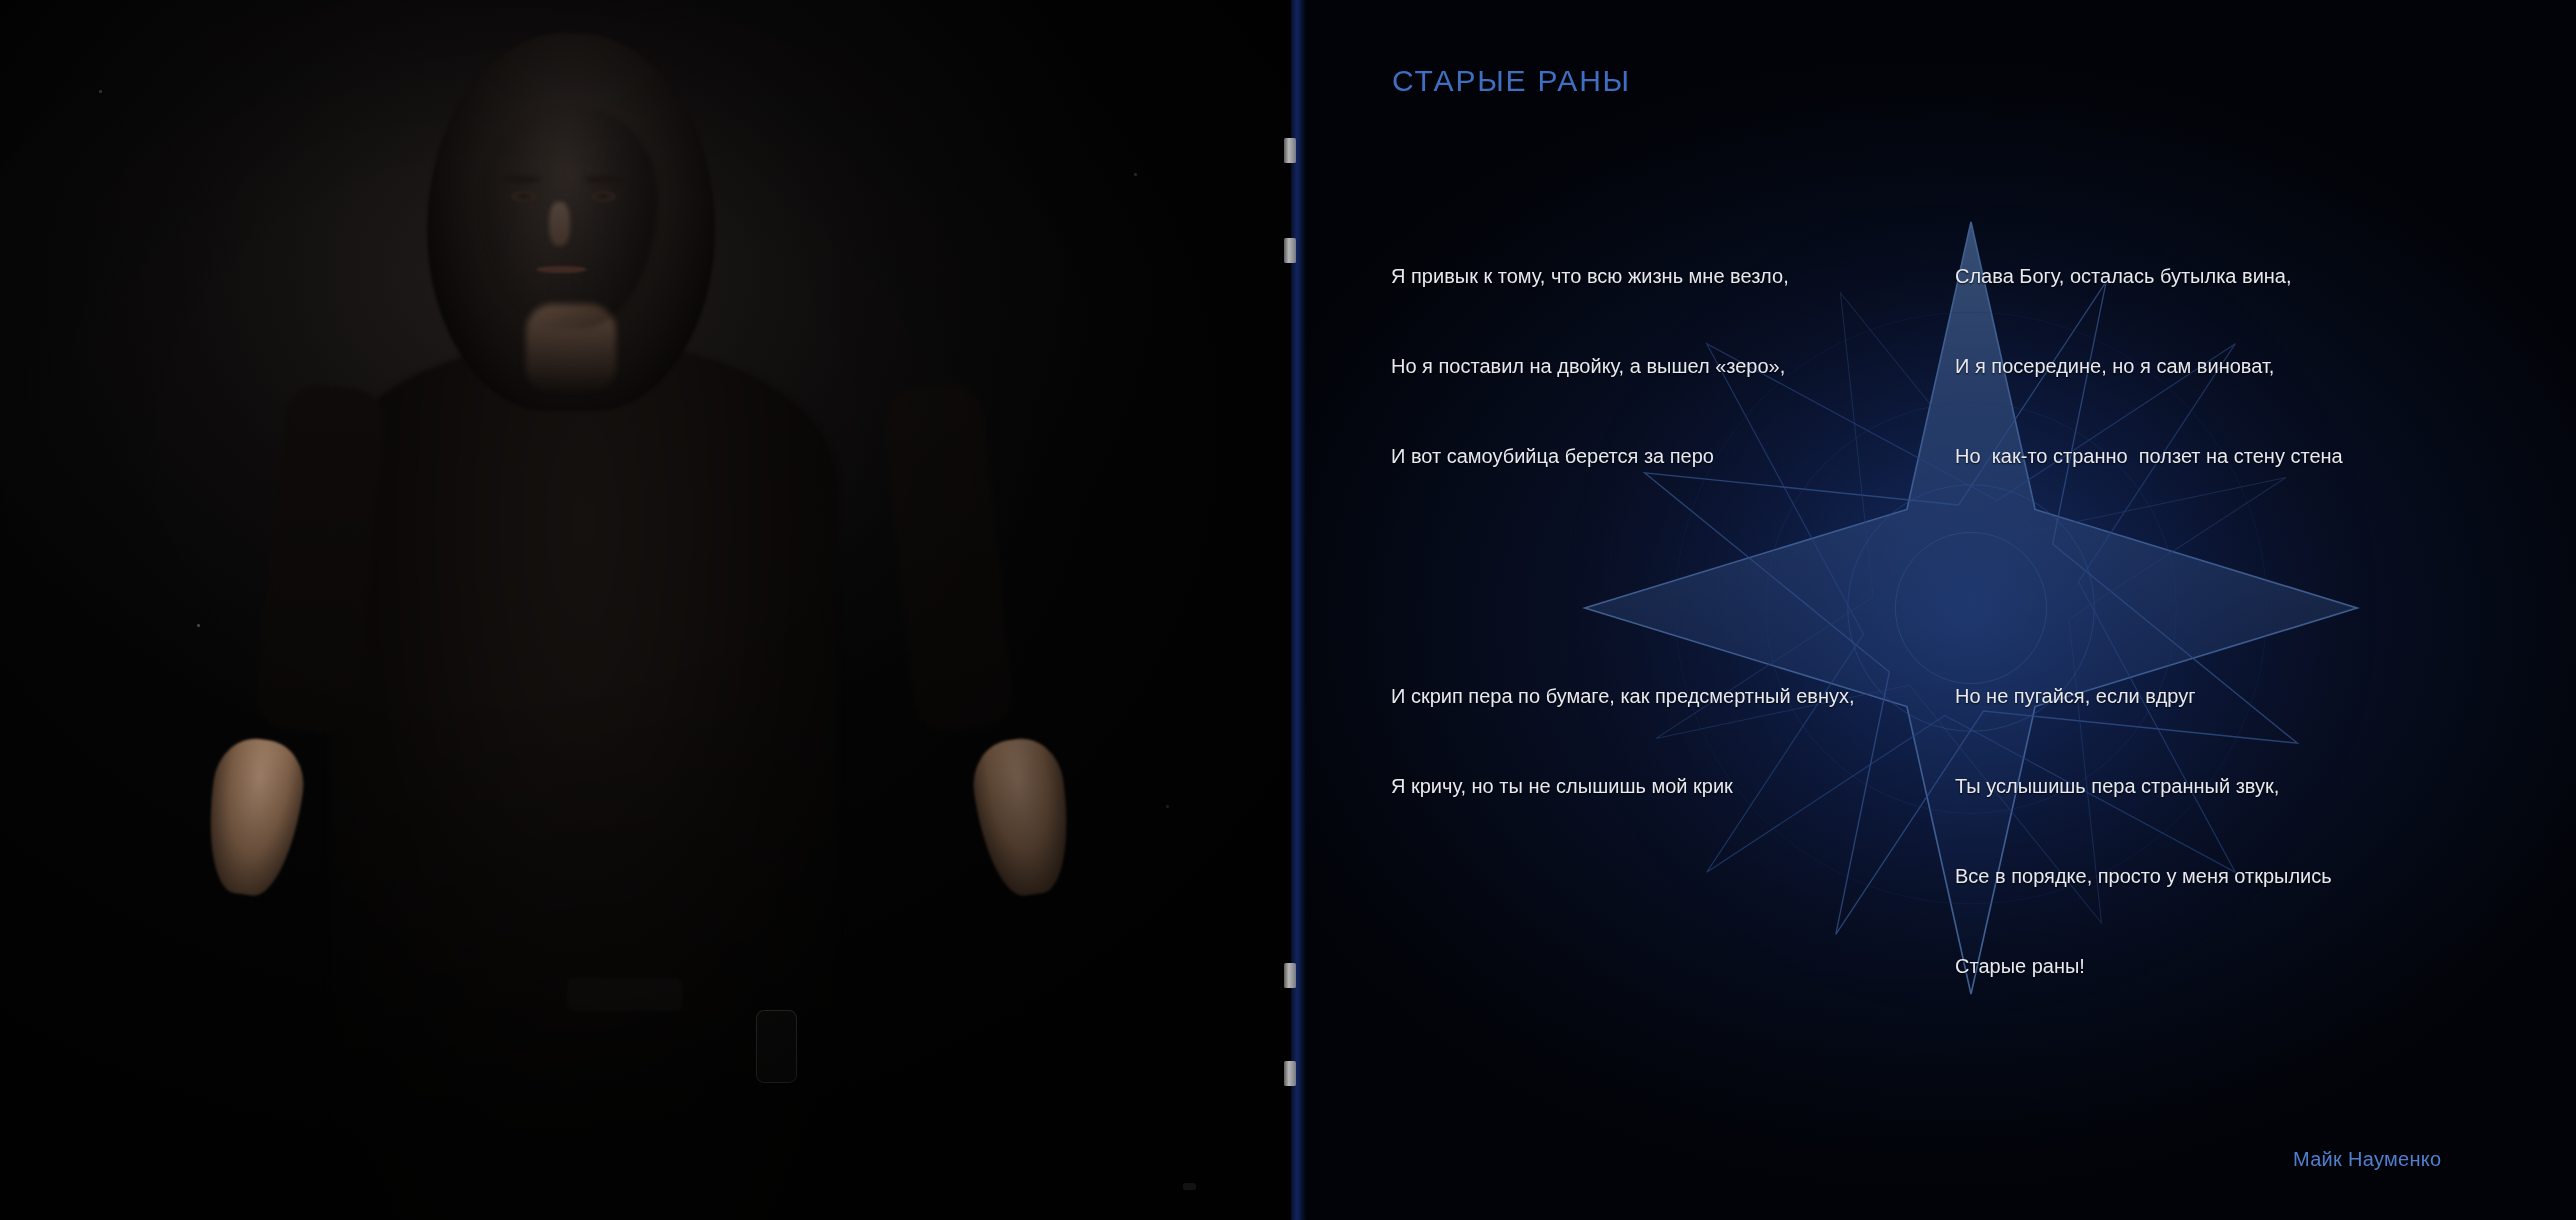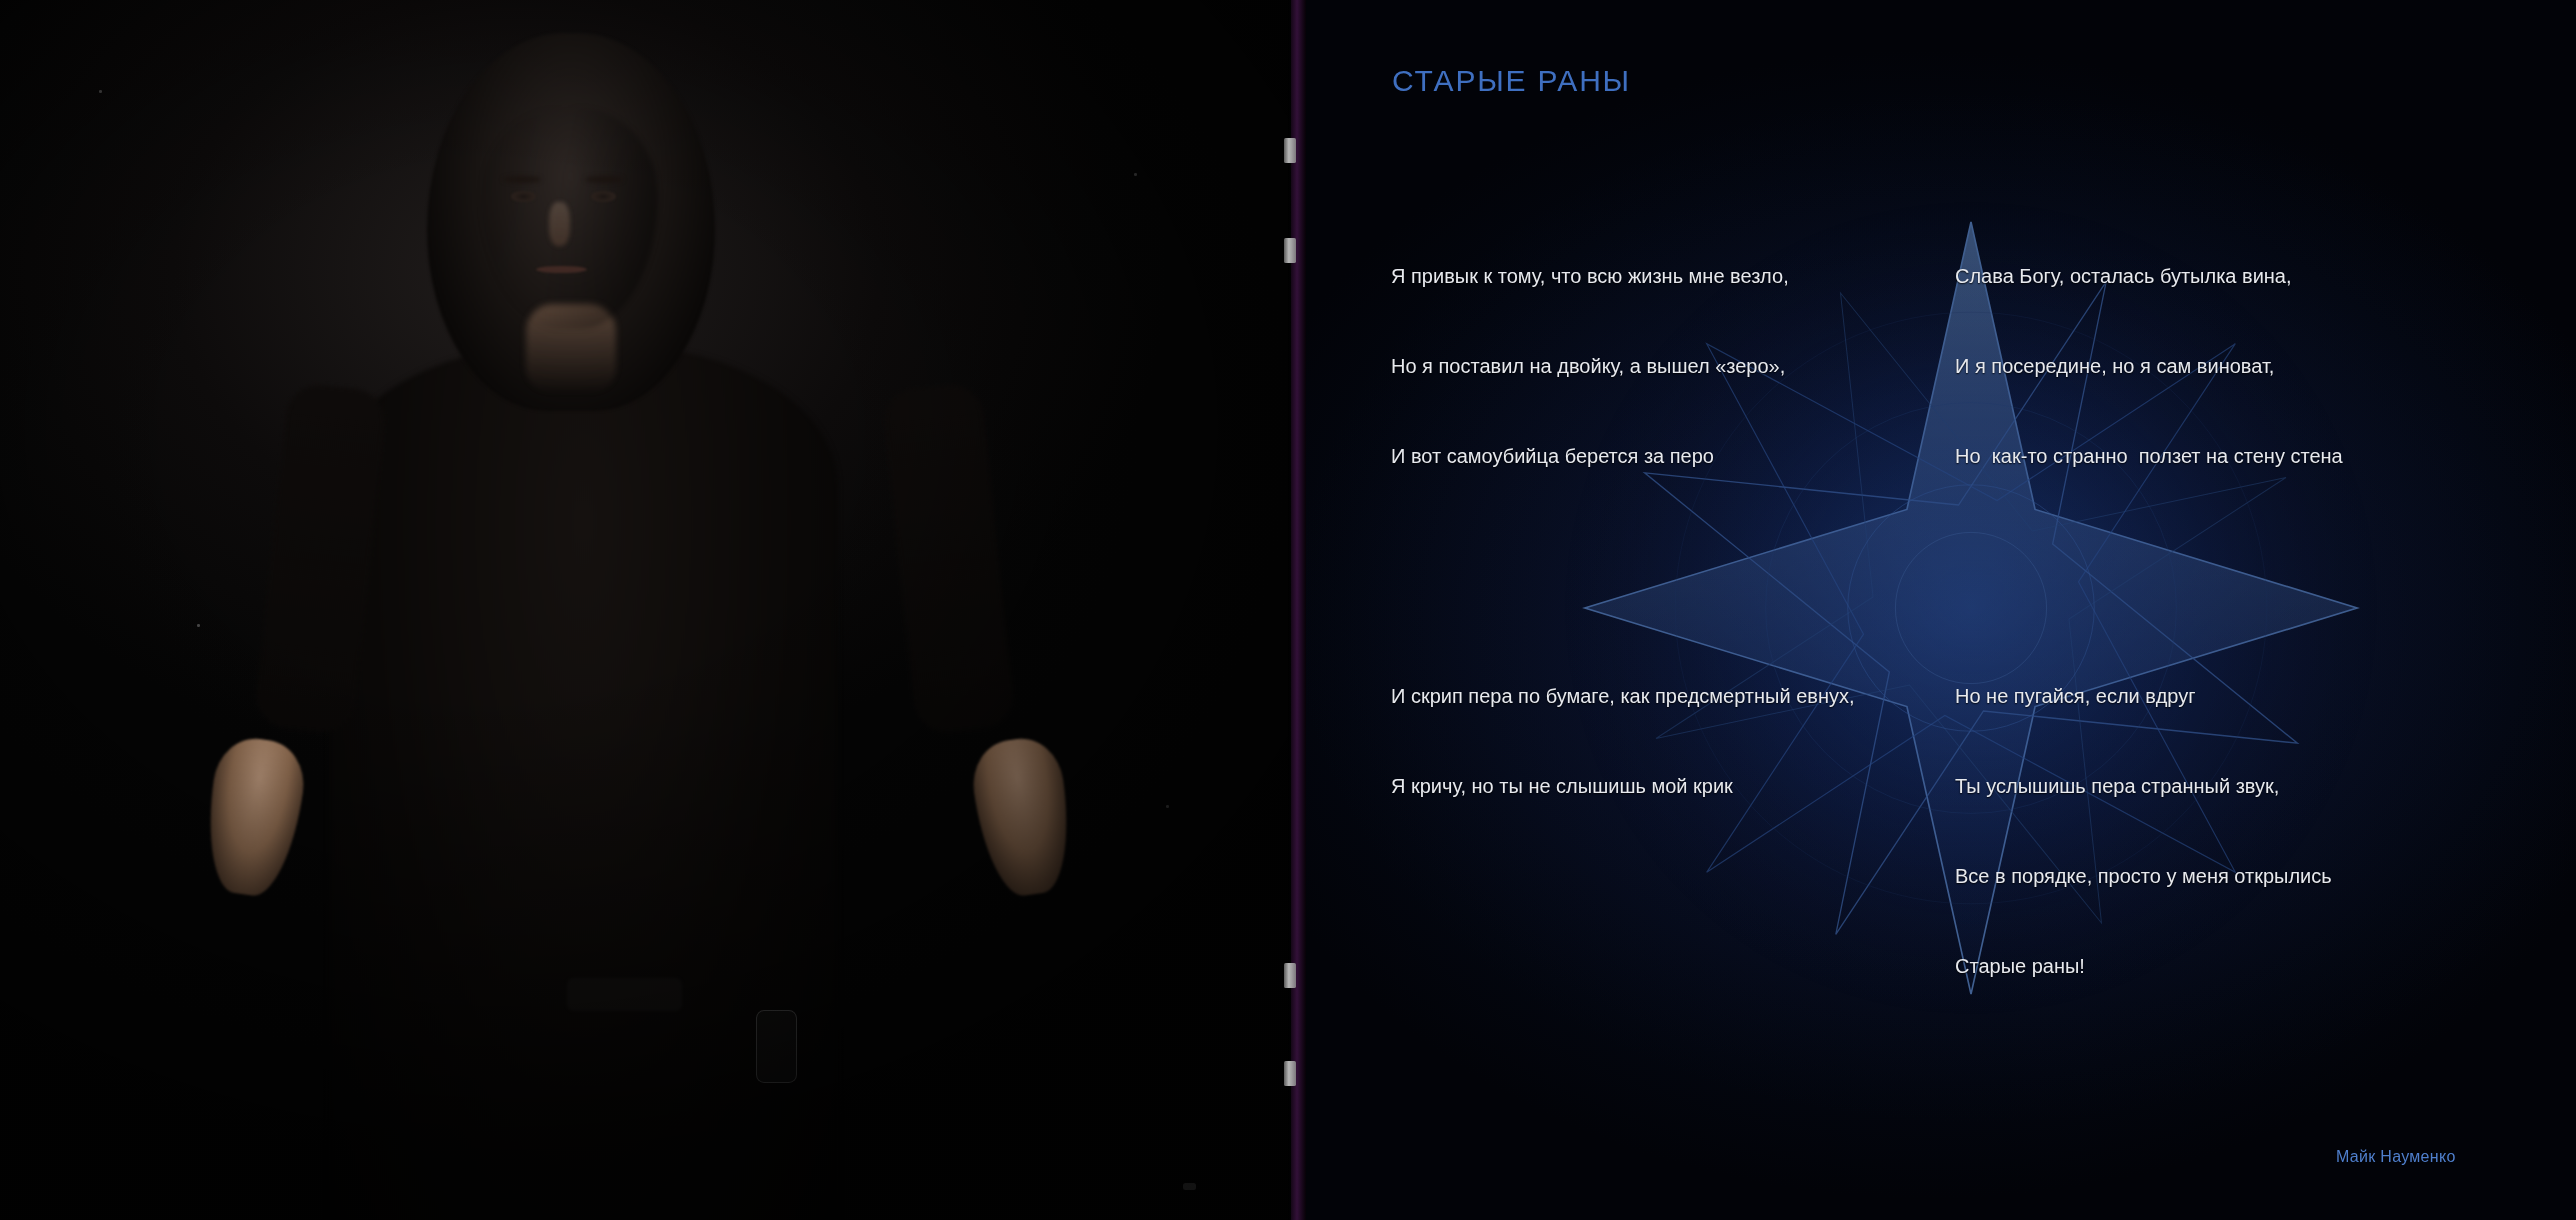--- a/index.html
+++ b/index.html
@@ -11,21 +11,21 @@
     width: 2576px;
     height: 1221px;
     overflow: hidden;
     font-family: "Liberation Sans", sans-serif;
   }
 
   #booklet {
     position: relative;
     width: 2576px;
     height: 1221px;
-    background: #701a75;
+    background: #1d4ed8;
     text-decoration: underline;
   }
 
   
   #left-page {
     position: absolute;
     left: 0;
     top: 0;
     width: 1291px;
     height: 1221px;
@@ -248,23 +248,23 @@
   }
   #col-left  { left: 85px;  width: 542px; }
   #col-right { left: 649px;  width: 575px; }
 
   .stanza { margin-bottom: 30px; }
   .stanza:last-child { margin-bottom: 0; }
   .line { display: block; }
 
   #credit {
     position: absolute;
-    left: 1030px;
+    left: 987px;
     top: 1148px;
-    font-size: 16px;
+    font-size: 20px;
     color: #4f7fcd;
     letter-spacing: 0.3px;
   }
 </style>
 </head>
 <body>
 
 <div id="booklet">
 
   <div id="left-page">

